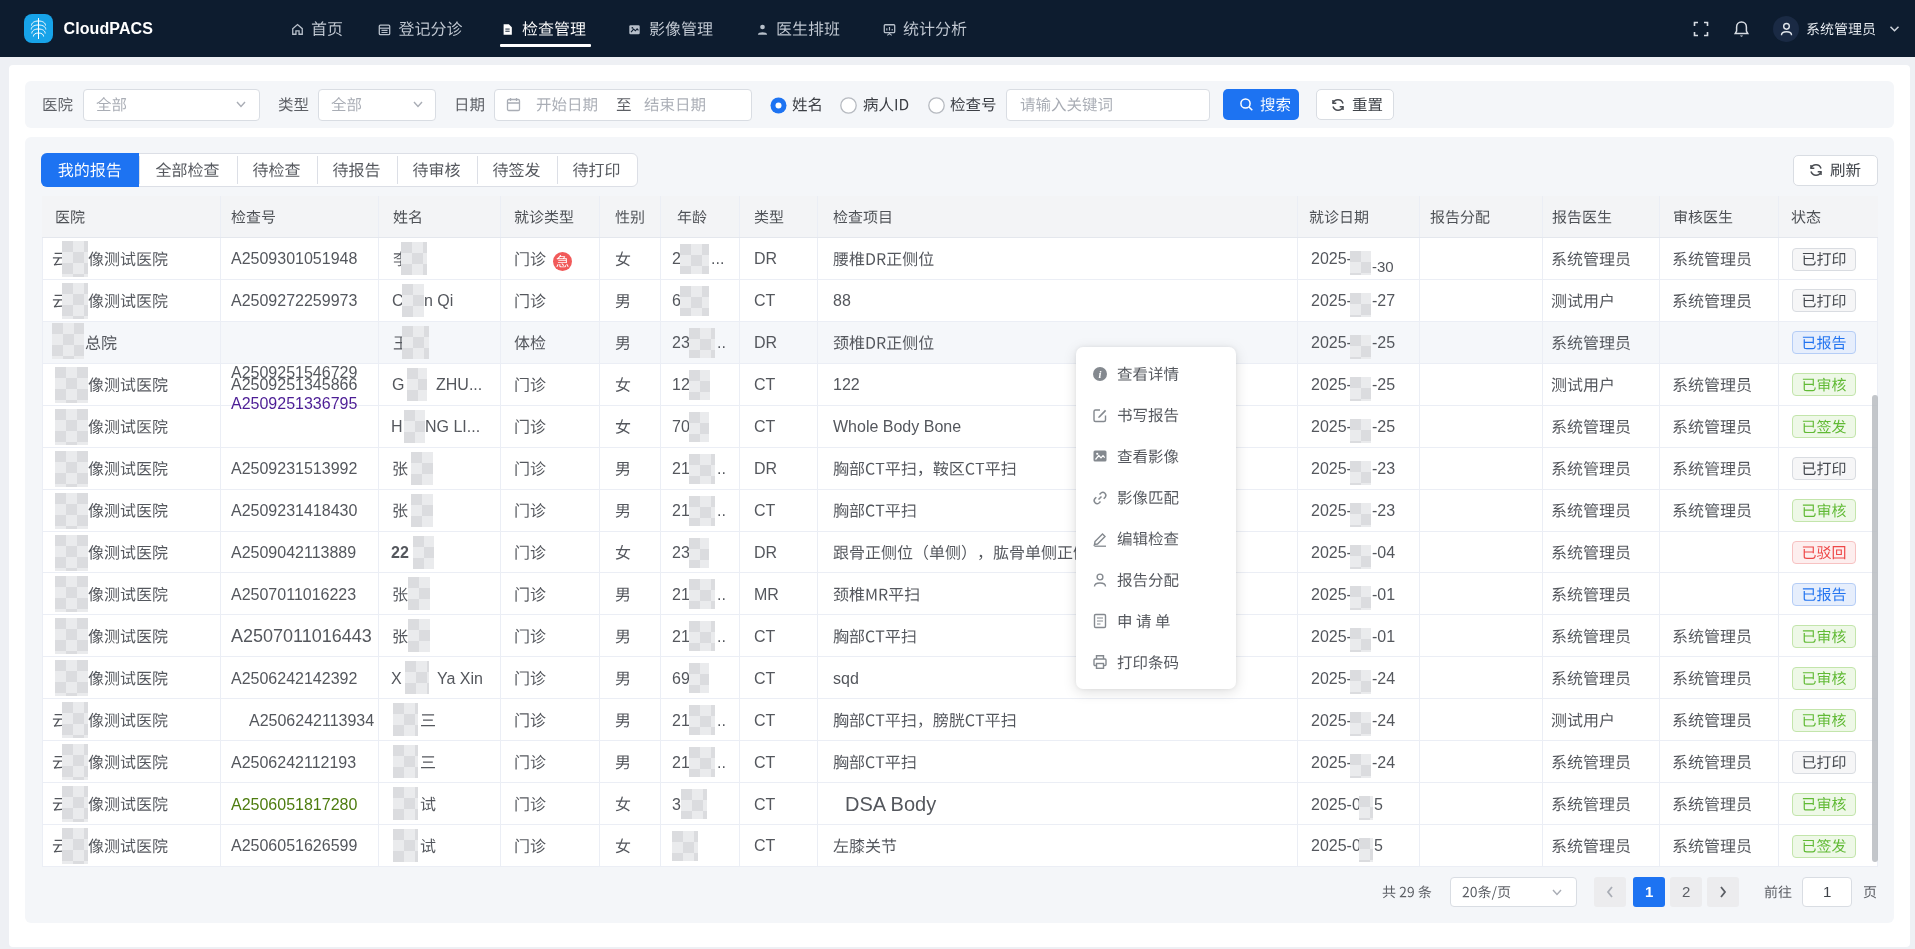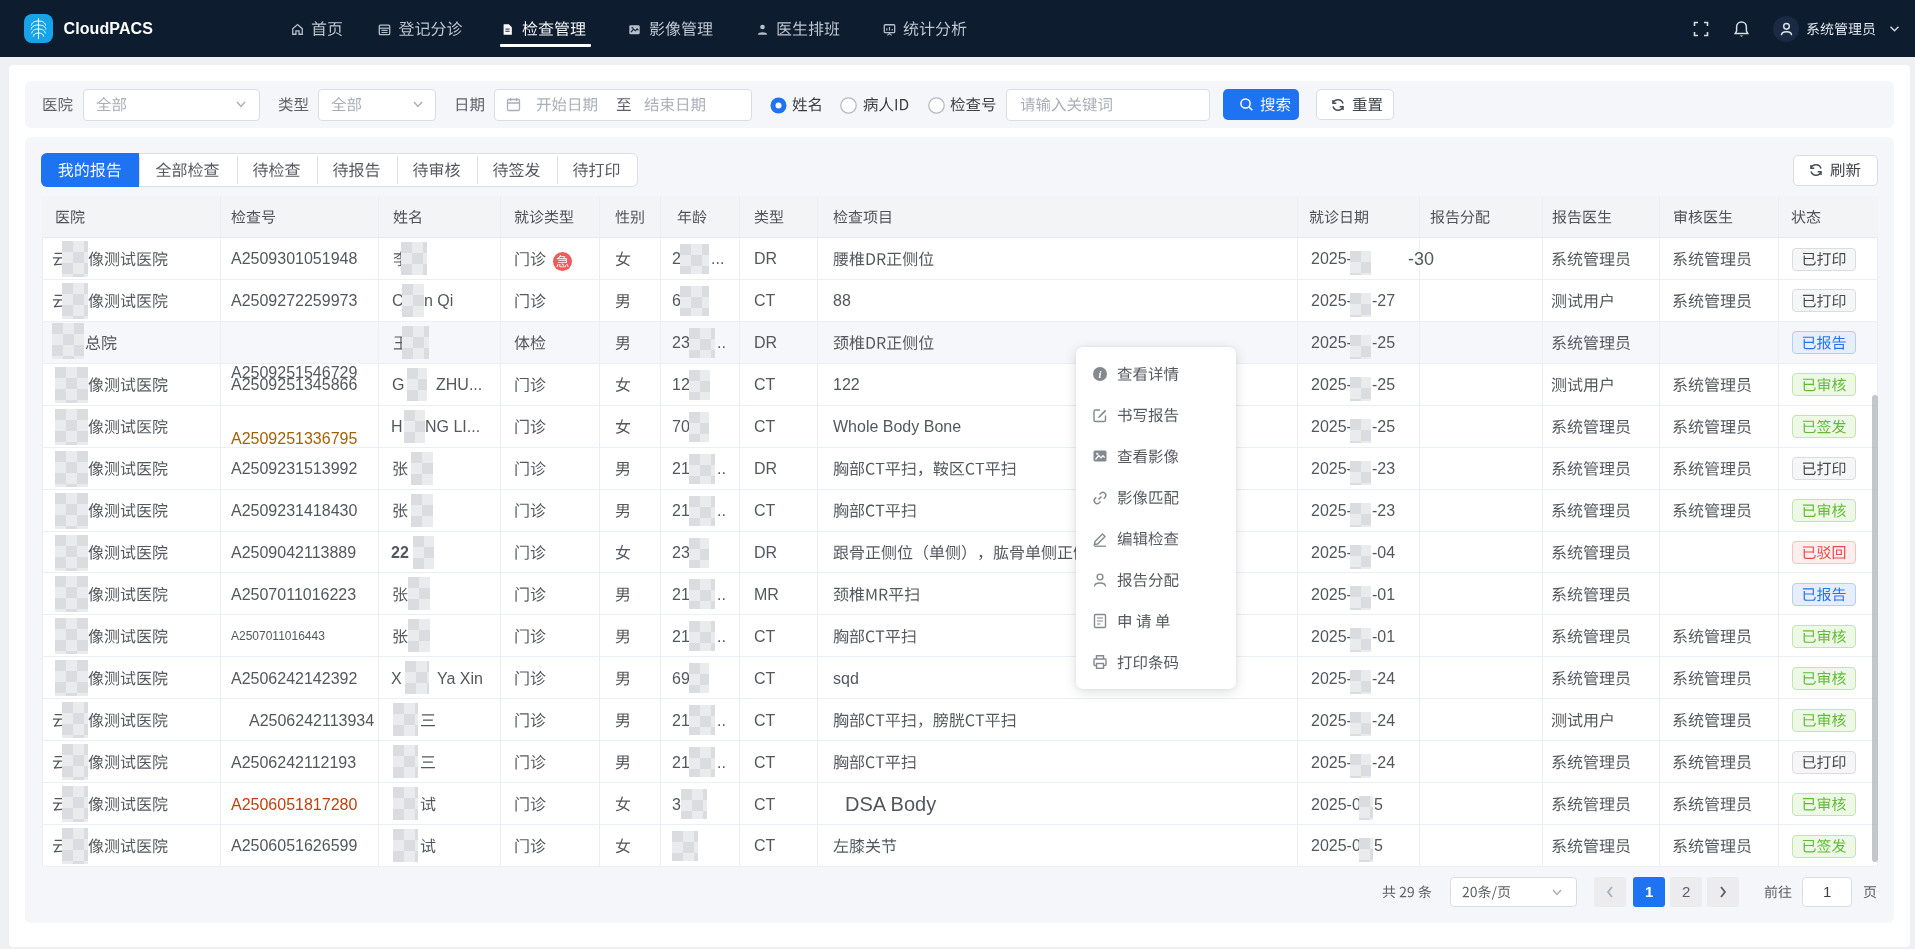--- a/index.html
+++ b/index.html
@@ -142,21 +142,21 @@
 <div style="left:62.0px;top:241.0px;width:26.0px;height:36.0px;z-index:6;background:repeating-conic-gradient(#eaebed 0% 25%,#dbdcdf 0% 50%) 0 0/22px 22px;"></div>
 <div style="left:231.0px;top:249.4px;font-size:16px;color:#54575d;font-weight:400;letter-spacing:0.00px;line-height:19.2px;white-space:nowrap;">A2509301051948</div>
 <div style="left:401.0px;top:242.0px;width:26.0px;height:33.0px;z-index:6;background:repeating-conic-gradient(#eaebed 0% 25%,#dbdcdf 0% 50%) 0 0/22px 22px;"></div>
 <div style="left:553.0px;top:252.0px;width:19.0px;height:19.0px;background:#f15a5a;border-radius:50%;z-index:4;"></div>
 <div style="left:672.0px;top:249.4px;font-size:16px;color:#54575d;font-weight:400;letter-spacing:0.00px;line-height:19.2px;white-space:nowrap;">2</div>
 <div style="left:680.0px;top:244.0px;width:29.0px;height:30.0px;z-index:6;background:repeating-conic-gradient(#eaebed 0% 25%,#dbdcdf 0% 50%) 0 0/22px 22px;"></div>
 <div style="left:711.0px;top:249.4px;font-size:16px;color:#54575d;font-weight:400;letter-spacing:0.00px;line-height:19.2px;white-space:nowrap;">...</div>
 <div style="left:754.0px;top:249.4px;font-size:16px;color:#54575d;font-weight:400;letter-spacing:0.00px;line-height:19.2px;white-space:nowrap;">DR</div>
 <div style="left:1311.0px;top:249.4px;font-size:16px;color:#54575d;font-weight:400;letter-spacing:0.00px;line-height:19.2px;white-space:nowrap;">2025-</div>
 <div style="left:1350.0px;top:251.0px;width:21.0px;height:24.0px;z-index:6;background:repeating-conic-gradient(#eaebed 0% 25%,#dbdcdf 0% 50%) 0 0/22px 22px;"></div>
-<div style="left:1372.0px;top:250px;font-size:18px;color:#54575d;font-weight:400;letter-spacing:0.00px;line-height:19.2px;white-space:nowrap;padding-left:36px;">-30</div>
+<div style="left:1372.0px;top:257px;font-size:15px;color:#54575d;font-weight:400;letter-spacing:0.00px;line-height:19.2px;white-space:nowrap;">-30</div>
 <div style="left:1792.0px;top:247.5px;width:64.0px;height:23.0px;background:#f6f6f7;border:1px solid #d9dce1;border-radius:4px;"></div>
 <div style="left:62.0px;top:282.9px;width:26.0px;height:36.0px;z-index:6;background:repeating-conic-gradient(#eaebed 0% 25%,#dbdcdf 0% 50%) 0 0/22px 22px;"></div>
 <div style="left:231.0px;top:291.3px;font-size:16px;color:#54575d;font-weight:400;letter-spacing:0.00px;line-height:19.2px;white-space:nowrap;">A2509272259973</div>
 <div style="left:392.0px;top:291.3px;font-size:16px;color:#54575d;font-weight:400;letter-spacing:0.00px;line-height:19.2px;white-space:nowrap;">C</div>
 <div style="left:402.0px;top:283.9px;width:22.0px;height:33.0px;z-index:6;background:repeating-conic-gradient(#eaebed 0% 25%,#dbdcdf 0% 50%) 0 0/22px 22px;"></div>
 <div style="left:424.0px;top:291.3px;font-size:16px;color:#54575d;font-weight:400;letter-spacing:0.00px;line-height:19.2px;white-space:nowrap;">n Qi</div>
 <div style="left:672.0px;top:291.3px;font-size:16px;color:#54575d;font-weight:400;letter-spacing:0.00px;line-height:19.2px;white-space:nowrap;">6</div>
 <div style="left:680.0px;top:285.9px;width:29.0px;height:30.0px;z-index:6;background:repeating-conic-gradient(#eaebed 0% 25%,#dbdcdf 0% 50%) 0 0/22px 22px;"></div>
 <div style="left:754.0px;top:291.3px;font-size:16px;color:#54575d;font-weight:400;letter-spacing:0.00px;line-height:19.2px;white-space:nowrap;">CT</div>
 <div style="left:833.0px;top:291.3px;font-size:16px;color:#54575d;font-weight:400;letter-spacing:0.00px;line-height:19.2px;white-space:nowrap;">88</div>
@@ -182,21 +182,21 @@
 <div style="left:436.0px;top:375.2px;font-size:16px;color:#54575d;font-weight:400;letter-spacing:0.00px;line-height:19.2px;white-space:nowrap;">ZHU...</div>
 <div style="left:672.0px;top:375.2px;font-size:16px;color:#54575d;font-weight:400;letter-spacing:0.00px;line-height:19.2px;white-space:nowrap;">12</div>
 <div style="left:689.0px;top:369.8px;width:21.0px;height:30.0px;z-index:6;background:repeating-conic-gradient(#eaebed 0% 25%,#dbdcdf 0% 50%) 0 0/22px 22px;"></div>
 <div style="left:754.0px;top:375.2px;font-size:16px;color:#54575d;font-weight:400;letter-spacing:0.00px;line-height:19.2px;white-space:nowrap;">CT</div>
 <div style="left:833.0px;top:375.2px;font-size:16px;color:#54575d;font-weight:400;letter-spacing:0.00px;line-height:19.2px;white-space:nowrap;">122</div>
 <div style="left:1311.0px;top:375.2px;font-size:16px;color:#54575d;font-weight:400;letter-spacing:0.00px;line-height:19.2px;white-space:nowrap;">2025-</div>
 <div style="left:1350.0px;top:376.8px;width:21.0px;height:24.0px;z-index:6;background:repeating-conic-gradient(#eaebed 0% 25%,#dbdcdf 0% 50%) 0 0/22px 22px;"></div>
 <div style="left:1372.0px;top:375.2px;font-size:16px;color:#54575d;font-weight:400;letter-spacing:0.00px;line-height:19.2px;white-space:nowrap;">-25</div>
 <div style="left:1792.0px;top:373.3px;width:64.0px;height:23.0px;background:#eef8e7;border:1px solid #c3e5ab;border-radius:4px;"></div>
 <div style="left:55.0px;top:408.7px;width:33.0px;height:36.0px;z-index:6;background:repeating-conic-gradient(#eaebed 0% 25%,#dbdcdf 0% 50%) 0 0/22px 22px;"></div>
-<div style="left:231.0px;top:429px;font-size:16px;color:#a16207;font-weight:400;letter-spacing:0.00px;line-height:19.2px;white-space:nowrap;">A2509251336795</div>
+<div style="left:231.0px;top:394px;font-size:16px;color:#4c1d95;font-weight:400;letter-spacing:0.00px;line-height:19.2px;white-space:nowrap;">A2509251336795</div>
 <div style="left:391.0px;top:417.1px;font-size:16px;color:#54575d;font-weight:400;letter-spacing:0.00px;line-height:19.2px;white-space:nowrap;">H</div>
 <div style="left:404.0px;top:409.7px;width:21.0px;height:33.0px;z-index:6;background:repeating-conic-gradient(#eaebed 0% 25%,#dbdcdf 0% 50%) 0 0/22px 22px;"></div>
 <div style="left:425.0px;top:417.1px;font-size:16px;color:#54575d;font-weight:400;letter-spacing:0.00px;line-height:19.2px;white-space:nowrap;">NG LI...</div>
 <div style="left:672.0px;top:417.1px;font-size:16px;color:#54575d;font-weight:400;letter-spacing:0.00px;line-height:19.2px;white-space:nowrap;">70</div>
 <div style="left:689.0px;top:411.7px;width:20.0px;height:30.0px;z-index:6;background:repeating-conic-gradient(#eaebed 0% 25%,#dbdcdf 0% 50%) 0 0/22px 22px;"></div>
 <div style="left:754.0px;top:417.1px;font-size:16px;color:#54575d;font-weight:400;letter-spacing:0.00px;line-height:19.2px;white-space:nowrap;">CT</div>
 <div style="left:833.0px;top:417.1px;font-size:16px;color:#54575d;font-weight:400;letter-spacing:0.00px;line-height:19.2px;white-space:nowrap;">Whole Body Bone</div>
 <div style="left:1311.0px;top:417.1px;font-size:16px;color:#54575d;font-weight:400;letter-spacing:0.00px;line-height:19.2px;white-space:nowrap;">2025-</div>
 <div style="left:1350.0px;top:418.7px;width:21.0px;height:24.0px;z-index:6;background:repeating-conic-gradient(#eaebed 0% 25%,#dbdcdf 0% 50%) 0 0/22px 22px;"></div>
 <div style="left:1372.0px;top:417.1px;font-size:16px;color:#54575d;font-weight:400;letter-spacing:0.00px;line-height:19.2px;white-space:nowrap;">-25</div>
@@ -239,21 +239,21 @@
 <div style="left:408.0px;top:577.4px;width:22.0px;height:33.0px;z-index:6;background:repeating-conic-gradient(#eaebed 0% 25%,#dbdcdf 0% 50%) 0 0/22px 22px;"></div>
 <div style="left:672.0px;top:584.8px;font-size:16px;color:#54575d;font-weight:400;letter-spacing:0.00px;line-height:19.2px;white-space:nowrap;">21</div>
 <div style="left:689.0px;top:579.4px;width:26.0px;height:30.0px;z-index:6;background:repeating-conic-gradient(#eaebed 0% 25%,#dbdcdf 0% 50%) 0 0/22px 22px;"></div>
 <div style="left:717.0px;top:584.8px;font-size:16px;color:#54575d;font-weight:400;letter-spacing:0.00px;line-height:19.2px;white-space:nowrap;">..</div>
 <div style="left:754.0px;top:584.8px;font-size:16px;color:#54575d;font-weight:400;letter-spacing:0.00px;line-height:19.2px;white-space:nowrap;">MR</div>
 <div style="left:1311.0px;top:584.8px;font-size:16px;color:#54575d;font-weight:400;letter-spacing:0.00px;line-height:19.2px;white-space:nowrap;">2025-</div>
 <div style="left:1350.0px;top:586.4px;width:21.0px;height:24.0px;z-index:6;background:repeating-conic-gradient(#eaebed 0% 25%,#dbdcdf 0% 50%) 0 0/22px 22px;"></div>
 <div style="left:1372.0px;top:584.8px;font-size:16px;color:#54575d;font-weight:400;letter-spacing:0.00px;line-height:19.2px;white-space:nowrap;">-01</div>
 <div style="left:1792.0px;top:582.9px;width:64.0px;height:23.0px;background:#e6eefc;border:1px solid #b5cdf6;border-radius:4px;"></div>
 <div style="left:55.0px;top:618.3px;width:33.0px;height:36.0px;z-index:6;background:repeating-conic-gradient(#eaebed 0% 25%,#dbdcdf 0% 50%) 0 0/22px 22px;"></div>
-<div style="left:231.0px;top:626.7px;font-size:12px;color:#54575d;font-weight:400;letter-spacing:0.00px;line-height:19.2px;white-space:nowrap;">A2507011016443</div>
+<div style="left:231.0px;top:626.7px;font-size:18px;color:#54575d;font-weight:400;letter-spacing:0.00px;line-height:19.2px;white-space:nowrap;">A2507011016443</div>
 <div style="left:408.0px;top:619.3px;width:22.0px;height:33.0px;z-index:6;background:repeating-conic-gradient(#eaebed 0% 25%,#dbdcdf 0% 50%) 0 0/22px 22px;"></div>
 <div style="left:672.0px;top:626.7px;font-size:16px;color:#54575d;font-weight:400;letter-spacing:0.00px;line-height:19.2px;white-space:nowrap;">21</div>
 <div style="left:689.0px;top:621.3px;width:26.0px;height:30.0px;z-index:6;background:repeating-conic-gradient(#eaebed 0% 25%,#dbdcdf 0% 50%) 0 0/22px 22px;"></div>
 <div style="left:717.0px;top:626.7px;font-size:16px;color:#54575d;font-weight:400;letter-spacing:0.00px;line-height:19.2px;white-space:nowrap;">..</div>
 <div style="left:754.0px;top:626.7px;font-size:16px;color:#54575d;font-weight:400;letter-spacing:0.00px;line-height:19.2px;white-space:nowrap;">CT</div>
 <div style="left:1311.0px;top:626.7px;font-size:16px;color:#54575d;font-weight:400;letter-spacing:0.00px;line-height:19.2px;white-space:nowrap;">2025-</div>
 <div style="left:1350.0px;top:628.3px;width:21.0px;height:24.0px;z-index:6;background:repeating-conic-gradient(#eaebed 0% 25%,#dbdcdf 0% 50%) 0 0/22px 22px;"></div>
 <div style="left:1372.0px;top:626.7px;font-size:16px;color:#54575d;font-weight:400;letter-spacing:0.00px;line-height:19.2px;white-space:nowrap;">-01</div>
 <div style="left:1792.0px;top:624.8px;width:64.0px;height:23.0px;background:#eef8e7;border:1px solid #c3e5ab;border-radius:4px;"></div>
 <div style="left:55.0px;top:660.3px;width:33.0px;height:36.0px;z-index:6;background:repeating-conic-gradient(#eaebed 0% 25%,#dbdcdf 0% 50%) 0 0/22px 22px;"></div>
@@ -285,21 +285,21 @@
 <div style="left:393.0px;top:745.1px;width:25.0px;height:33.0px;z-index:6;background:repeating-conic-gradient(#eaebed 0% 25%,#dbdcdf 0% 50%) 0 0/22px 22px;"></div>
 <div style="left:672.0px;top:752.5px;font-size:16px;color:#54575d;font-weight:400;letter-spacing:0.00px;line-height:19.2px;white-space:nowrap;">21</div>
 <div style="left:689.0px;top:747.1px;width:26.0px;height:30.0px;z-index:6;background:repeating-conic-gradient(#eaebed 0% 25%,#dbdcdf 0% 50%) 0 0/22px 22px;"></div>
 <div style="left:717.0px;top:752.5px;font-size:16px;color:#54575d;font-weight:400;letter-spacing:0.00px;line-height:19.2px;white-space:nowrap;">..</div>
 <div style="left:754.0px;top:752.5px;font-size:16px;color:#54575d;font-weight:400;letter-spacing:0.00px;line-height:19.2px;white-space:nowrap;">CT</div>
 <div style="left:1311.0px;top:752.5px;font-size:16px;color:#54575d;font-weight:400;letter-spacing:0.00px;line-height:19.2px;white-space:nowrap;">2025-</div>
 <div style="left:1350.0px;top:754.1px;width:21.0px;height:24.0px;z-index:6;background:repeating-conic-gradient(#eaebed 0% 25%,#dbdcdf 0% 50%) 0 0/22px 22px;"></div>
 <div style="left:1372.0px;top:752.5px;font-size:16px;color:#54575d;font-weight:400;letter-spacing:0.00px;line-height:19.2px;white-space:nowrap;">-24</div>
 <div style="left:1792.0px;top:750.6px;width:64.0px;height:23.0px;background:#f6f6f7;border:1px solid #d9dce1;border-radius:4px;"></div>
 <div style="left:62.0px;top:786.1px;width:26.0px;height:36.0px;z-index:6;background:repeating-conic-gradient(#eaebed 0% 25%,#dbdcdf 0% 50%) 0 0/22px 22px;"></div>
-<div style="left:231.0px;top:794.5px;font-size:16px;color:#c2410c;font-weight:400;letter-spacing:0.00px;line-height:19.2px;white-space:nowrap;">A2506051817280</div>
+<div style="left:231.0px;top:794.5px;font-size:16px;color:#4d7c0f;font-weight:400;letter-spacing:0.00px;line-height:19.2px;white-space:nowrap;">A2506051817280</div>
 <div style="left:393.0px;top:787.1px;width:25.0px;height:33.0px;z-index:6;background:repeating-conic-gradient(#eaebed 0% 25%,#dbdcdf 0% 50%) 0 0/22px 22px;"></div>
 <div style="left:672.0px;top:794.5px;font-size:16px;color:#54575d;font-weight:400;letter-spacing:0.00px;line-height:19.2px;white-space:nowrap;">3</div>
 <div style="left:681.0px;top:789.1px;width:26.0px;height:30.0px;z-index:6;background:repeating-conic-gradient(#eaebed 0% 25%,#dbdcdf 0% 50%) 0 0/22px 22px;"></div>
 <div style="left:754.0px;top:794.5px;font-size:16px;color:#54575d;font-weight:400;letter-spacing:0.00px;line-height:19.2px;white-space:nowrap;">CT</div>
 <div style="left:833.0px;top:794.5px;font-size:20px;color:#54575d;font-weight:400;letter-spacing:0.00px;line-height:19.2px;white-space:nowrap;margin-left:12px;">DSA Body</div>
 <div style="left:1311.0px;top:794.5px;font-size:16px;color:#54575d;font-weight:400;letter-spacing:0.00px;line-height:19.2px;white-space:nowrap;">2025-0</div>
 <div style="left:1359.0px;top:796.1px;width:14.0px;height:24.0px;z-index:6;background:repeating-conic-gradient(#eaebed 0% 25%,#dbdcdf 0% 50%) 0 0/22px 22px;"></div>
 <div style="left:1374.0px;top:794.5px;font-size:16px;color:#54575d;font-weight:400;letter-spacing:0.00px;line-height:19.2px;white-space:nowrap;">5</div>
 <div style="left:1792.0px;top:792.6px;width:64.0px;height:23.0px;background:#eef8e7;border:1px solid #c3e5ab;border-radius:4px;"></div>
 <div style="left:62.0px;top:828.0px;width:26.0px;height:36.0px;z-index:6;background:repeating-conic-gradient(#eaebed 0% 25%,#dbdcdf 0% 50%) 0 0/22px 22px;"></div>

